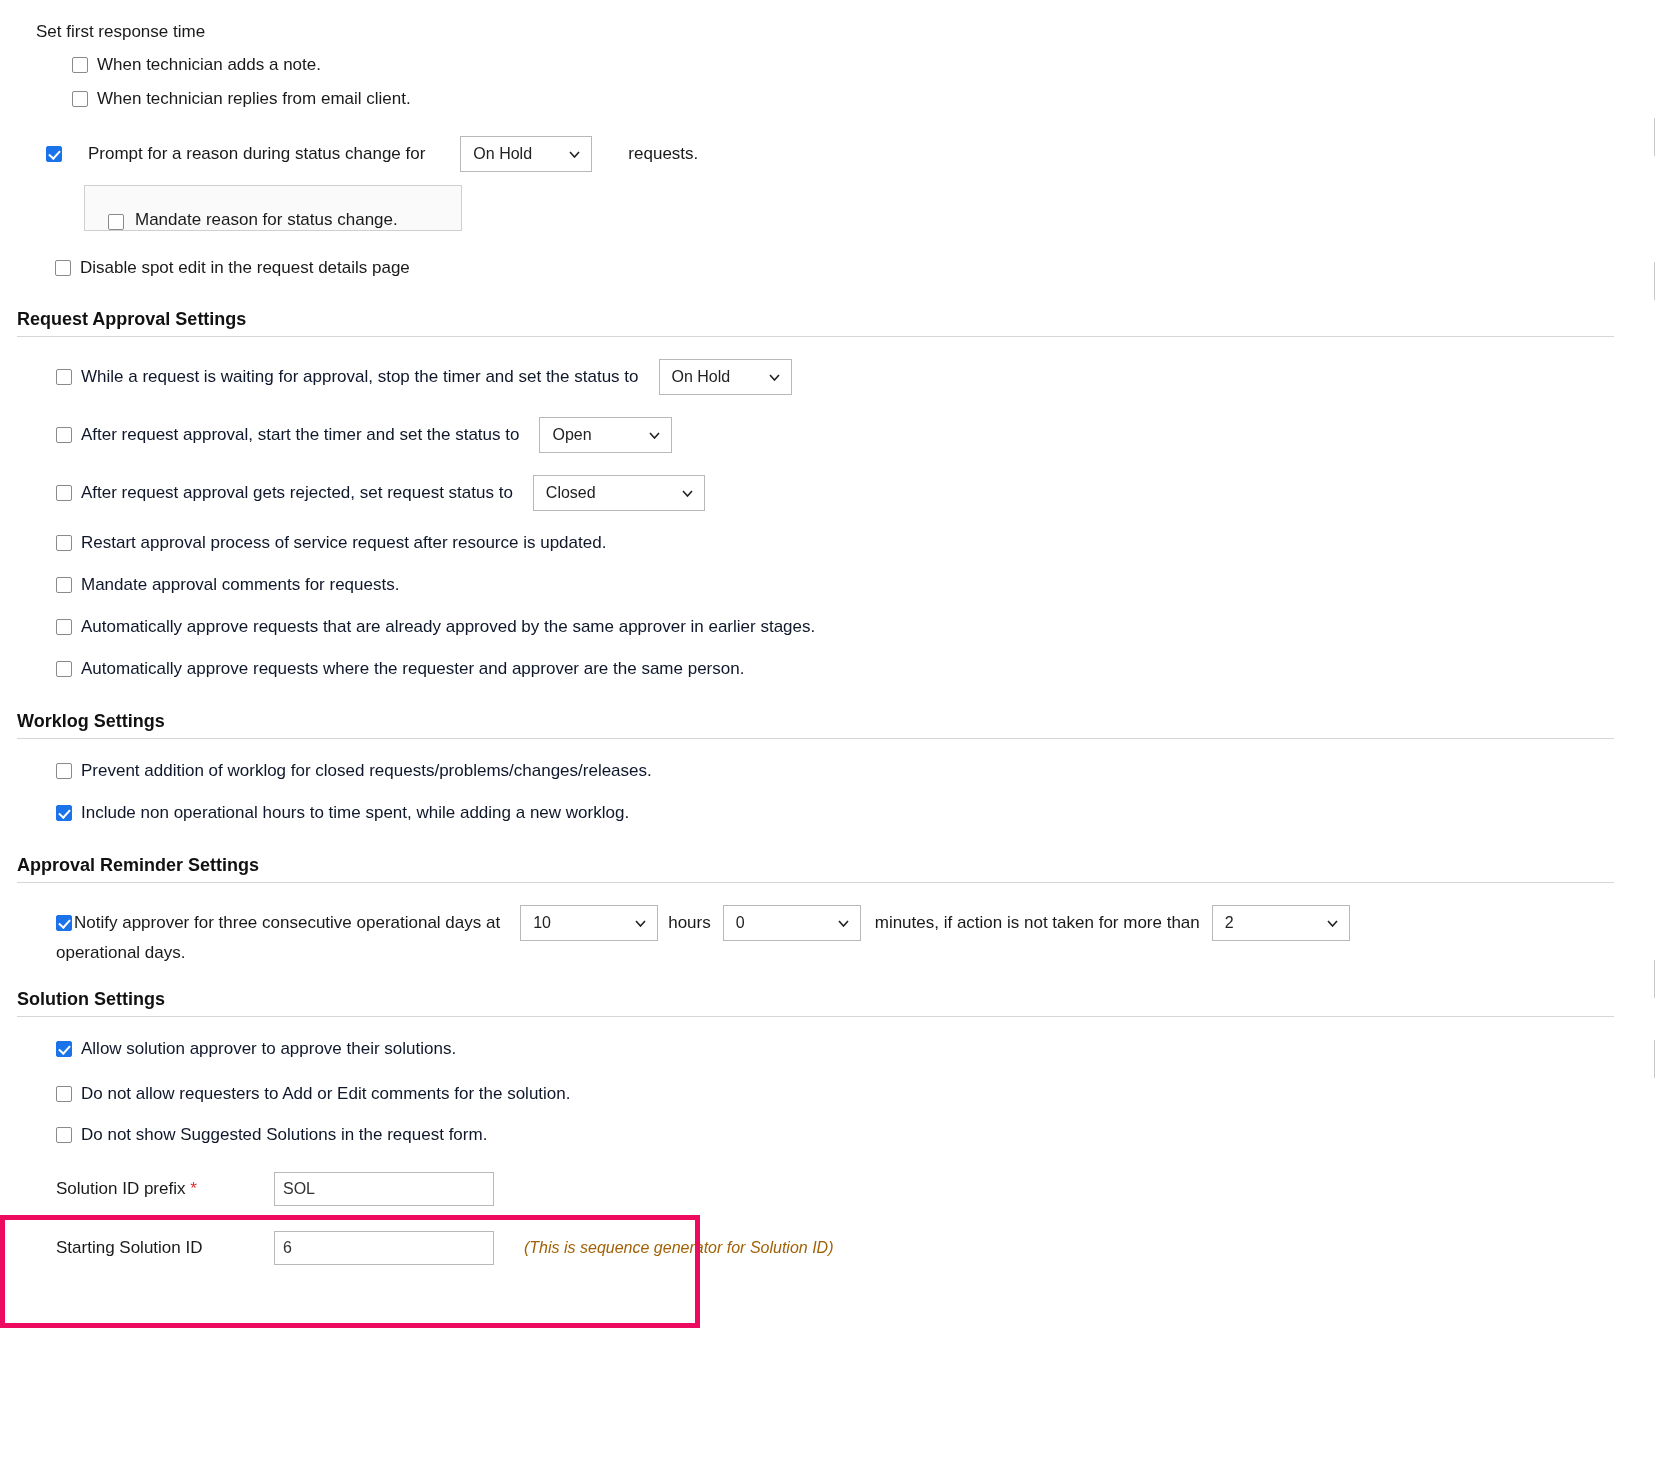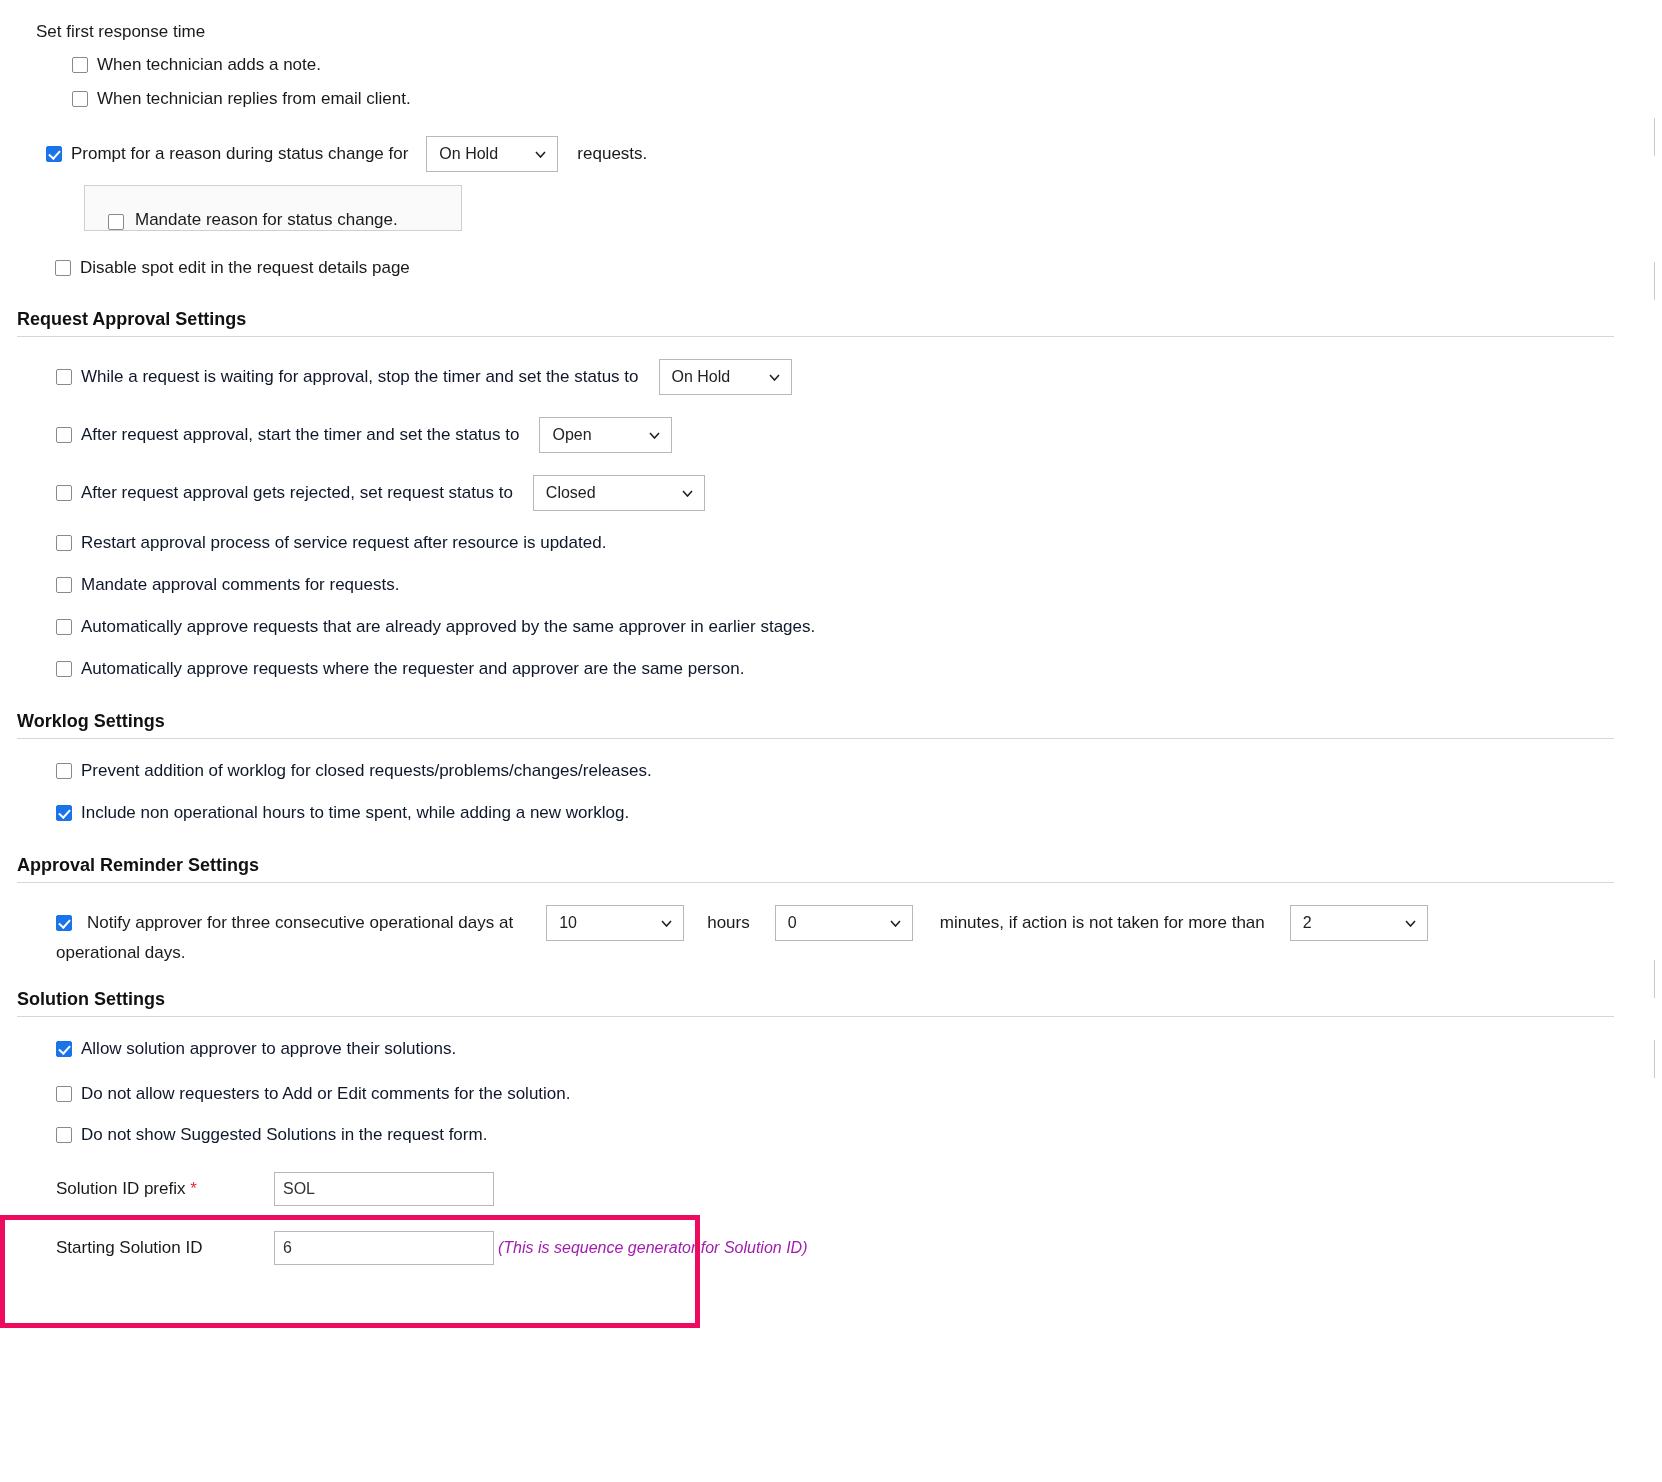--- a/index.html
+++ b/index.html
@@ -128,21 +128,21 @@
   }
   .sub-cb {
     margin-left: 56px;
     margin-top: 12px;
   }
   .prompt-row {
     margin-left: 30px;
     margin-top: 26px;
     display: flex;
     align-items: center;
-    gap: 9px;
+    gap: 26px;
   }
   .mandate-box {
     margin-left: 68px;
     margin-top: 13px;
     border: 1px solid #cfcfcf;
     background: #fafafa;
     width: 378px;
     height: 46px;
     display: flex;
     align-items: flex-end;
@@ -158,21 +158,21 @@
   .sec-wrap { margin-top: 30px; padding-left: 1px;}
   .opt-row { margin-left: 39px; display: flex; align-items: center; gap: 9px; }
   .opt-list > .opt-row { margin-top: 22px; }
   .opt-list { margin-top: 6px; }
 
   .notify-row {
     margin-left: 39px;
     margin-top: 22px;
     display: flex;
     align-items: center;
-    gap: 15px;
+    gap: 2px;
     flex-wrap: wrap;
     max-width: 1520px;
   }
   .notify-row .txt { font-size: 17px; }
   .notify-second-line {
     margin-left: 39px;
     font-size: 17px;
     margin-top: 2px;
   }
 
@@ -194,22 +194,22 @@
     margin-left: 39px;
   }
   .field-label {
     width: 218px;
     font-size: 17px;
   }
   .req-star { color: #e03030; }
   .hint {
     font-style: italic;
     font-size: 16px;
-    margin-left: 4px;
-    color: #a21caf;
+    margin-left: 30px;
+    color: #a16207;
   }
 
   
   .edge-mark {
     position: absolute;
     right: 0;
     width: 7px;
     background: #ffffff;
     border-left: 1px solid #c9c9c9;
   }

